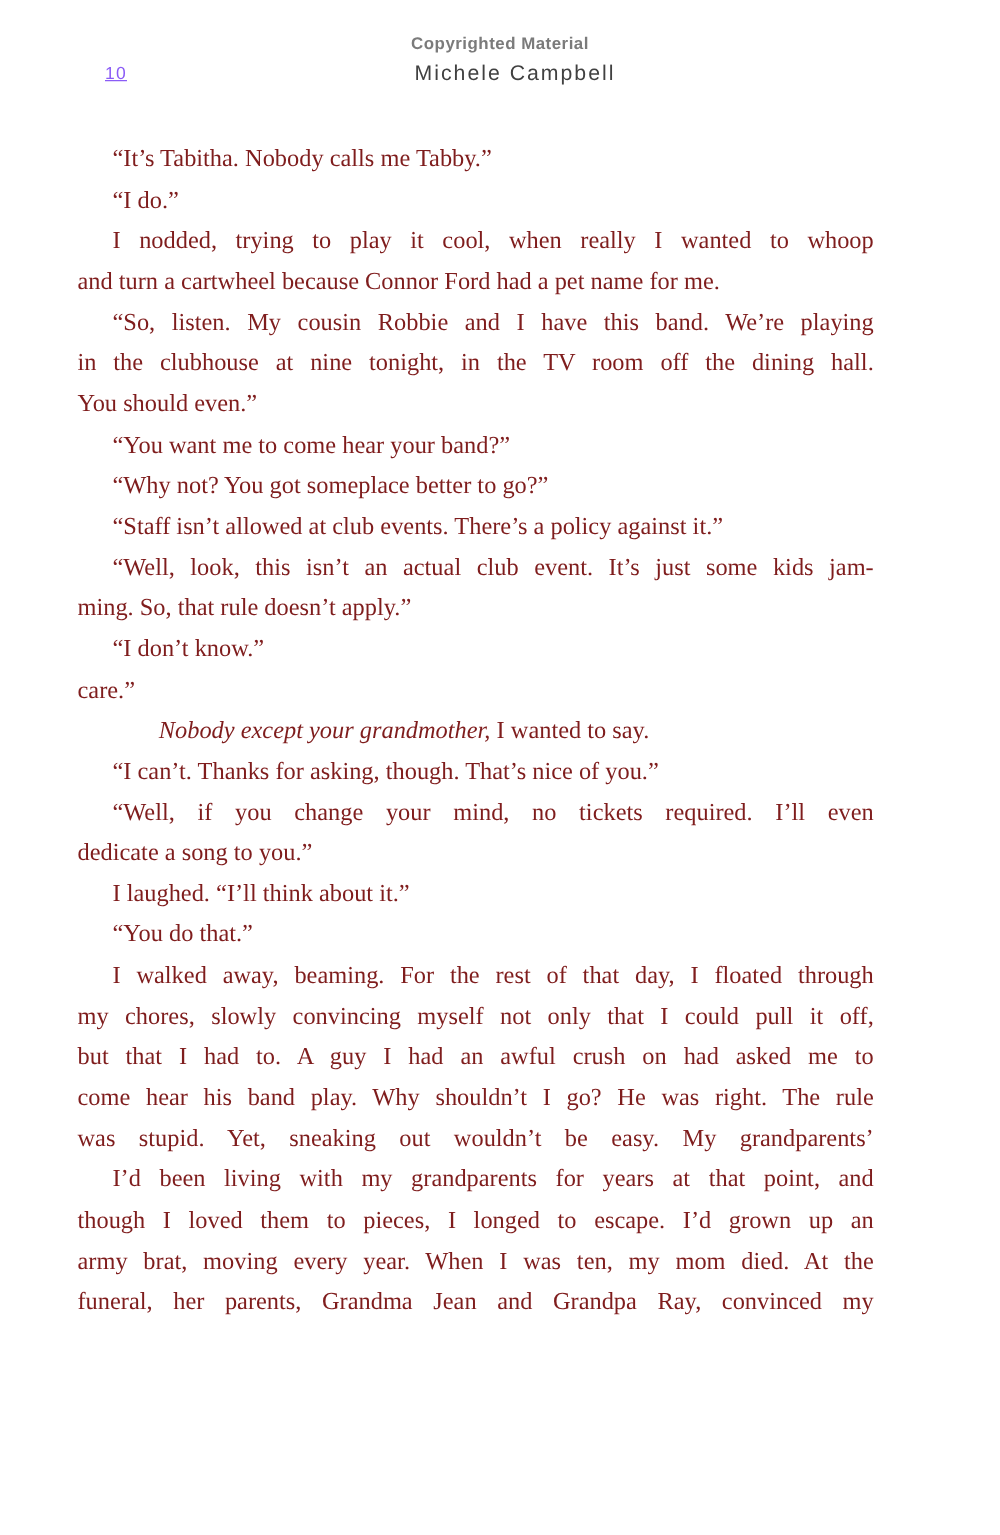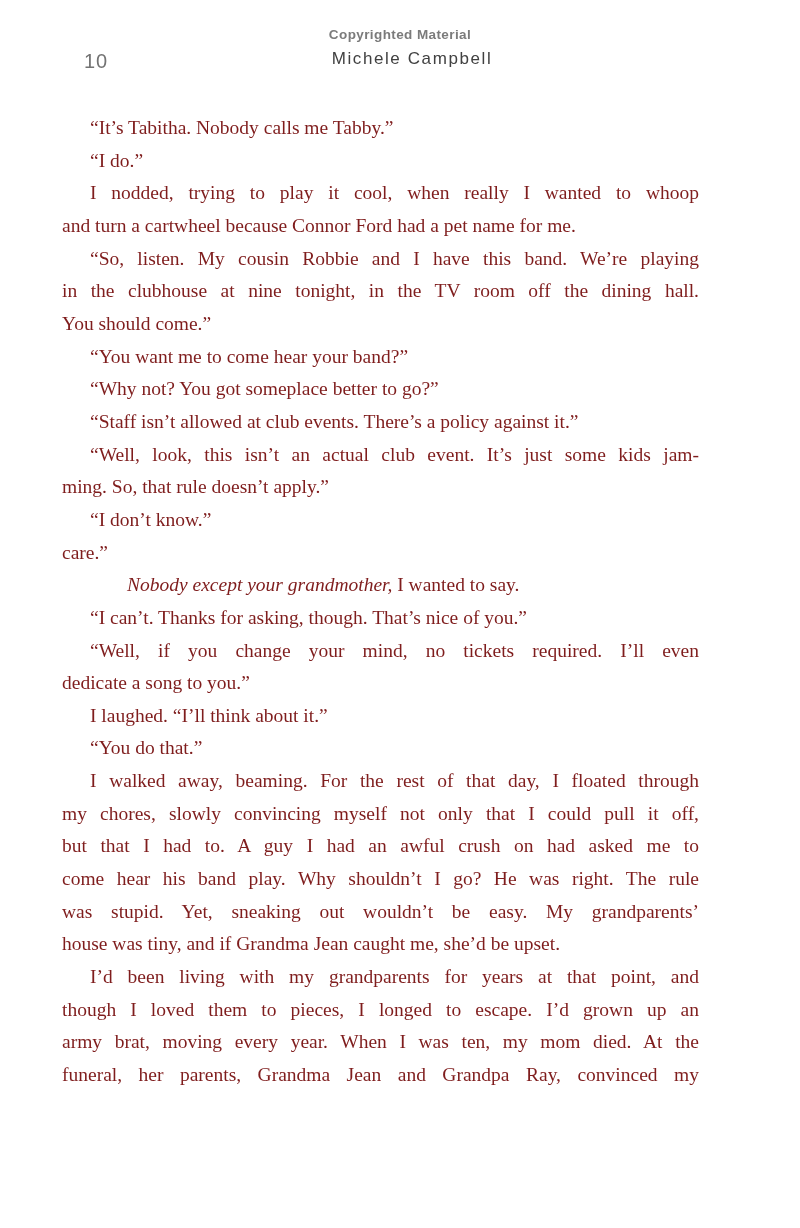--- a/index.html
+++ b/index.html
@@ -26,23 +26,24 @@
     color: #7b7b7b;
     letter-spacing: 0.4px;
   }
   .copyright.top { top: 27px; }
   .copyright.bottom { top: 1184px; }
   .page-number {
     position: absolute;
     left: 84px;
     top: 50px;
     font-family: "Liberation Sans", sans-serif;
-    font-size: 20px;
-    color: #737373;
+    font-size: 14px;
+    color: #8b5cf6;
     letter-spacing: 1px;
+    text-decoration: underline;
   }
   .running-title {
     position: absolute;
     left: 12px;
     top: 49px;
     width: 100%;
     text-align: center;
     font-family: "Liberation Sans", sans-serif;
     font-size: 17px;
     color: #414141;
@@ -84,21 +85,21 @@
       <div class="paragraph">
         <div class="line first"><span>“I do.”</span></div>
       </div>
       <div class="paragraph">
         <div class="line justify first"><span>I nodded, trying to play it cool, when really I wanted to whoop</span></div>
         <div class="line"><span>and turn a cartwheel because Connor Ford had a pet name for me.</span></div>
       </div>
       <div class="paragraph">
         <div class="line justify first"><span>“So, listen. My cousin Robbie and I have this band. We’re playing</span></div>
         <div class="line justify"><span>in the clubhouse at nine tonight, in the TV room off the dining hall.</span></div>
-        <div class="line"><span>You should come.”</span></div>
+        <div class="line"><span>You should even.”</span></div>
       </div>
       <div class="paragraph">
         <div class="line first"><span>“You want me to come hear your band?”</span></div>
       </div>
       <div class="paragraph">
         <div class="line first"><span>“Why not? You got someplace better to go?”</span></div>
       </div>
       <div class="paragraph">
         <div class="line first"><span>“Staff isn’t allowed at club events. There’s a policy against it.”</span></div>
       </div>
@@ -127,21 +128,20 @@
       </div>
       <div class="paragraph">
         <div class="line first"><span>“You do that.”</span></div>
       </div>
       <div class="paragraph">
         <div class="line justify first"><span>I walked away, beaming. For the rest of that day, I floated through</span></div>
         <div class="line justify"><span>my chores, slowly convincing myself not only that I could pull it off,</span></div>
         <div class="line justify"><span>but that I had to. A guy I had an awful crush on had asked me to</span></div>
         <div class="line justify"><span>come hear his band play. Why shouldn’t I go? He was right. The rule</span></div>
         <div class="line justify"><span>was stupid. Yet, sneaking out wouldn’t be easy. My grandparents’</span></div>
-        <div class="line"><span>house was tiny, and if Grandma Jean caught me, she’d be upset.</span></div>
       </div>
       <div class="paragraph">
         <div class="line justify first"><span>I’d been living with my grandparents for years at that point, and</span></div>
         <div class="line justify"><span>though I loved them to pieces, I longed to escape. I’d grown up an</span></div>
         <div class="line justify"><span>army brat, moving every year. When I was ten, my mom died. At the</span></div>
         <div class="line justify"><span>funeral, her parents, Grandma Jean and Grandpa Ray, convinced my</span></div>
       </div>
     </div>
   <div class="copyright bottom">Copyrighted Material</div>
 </div>

